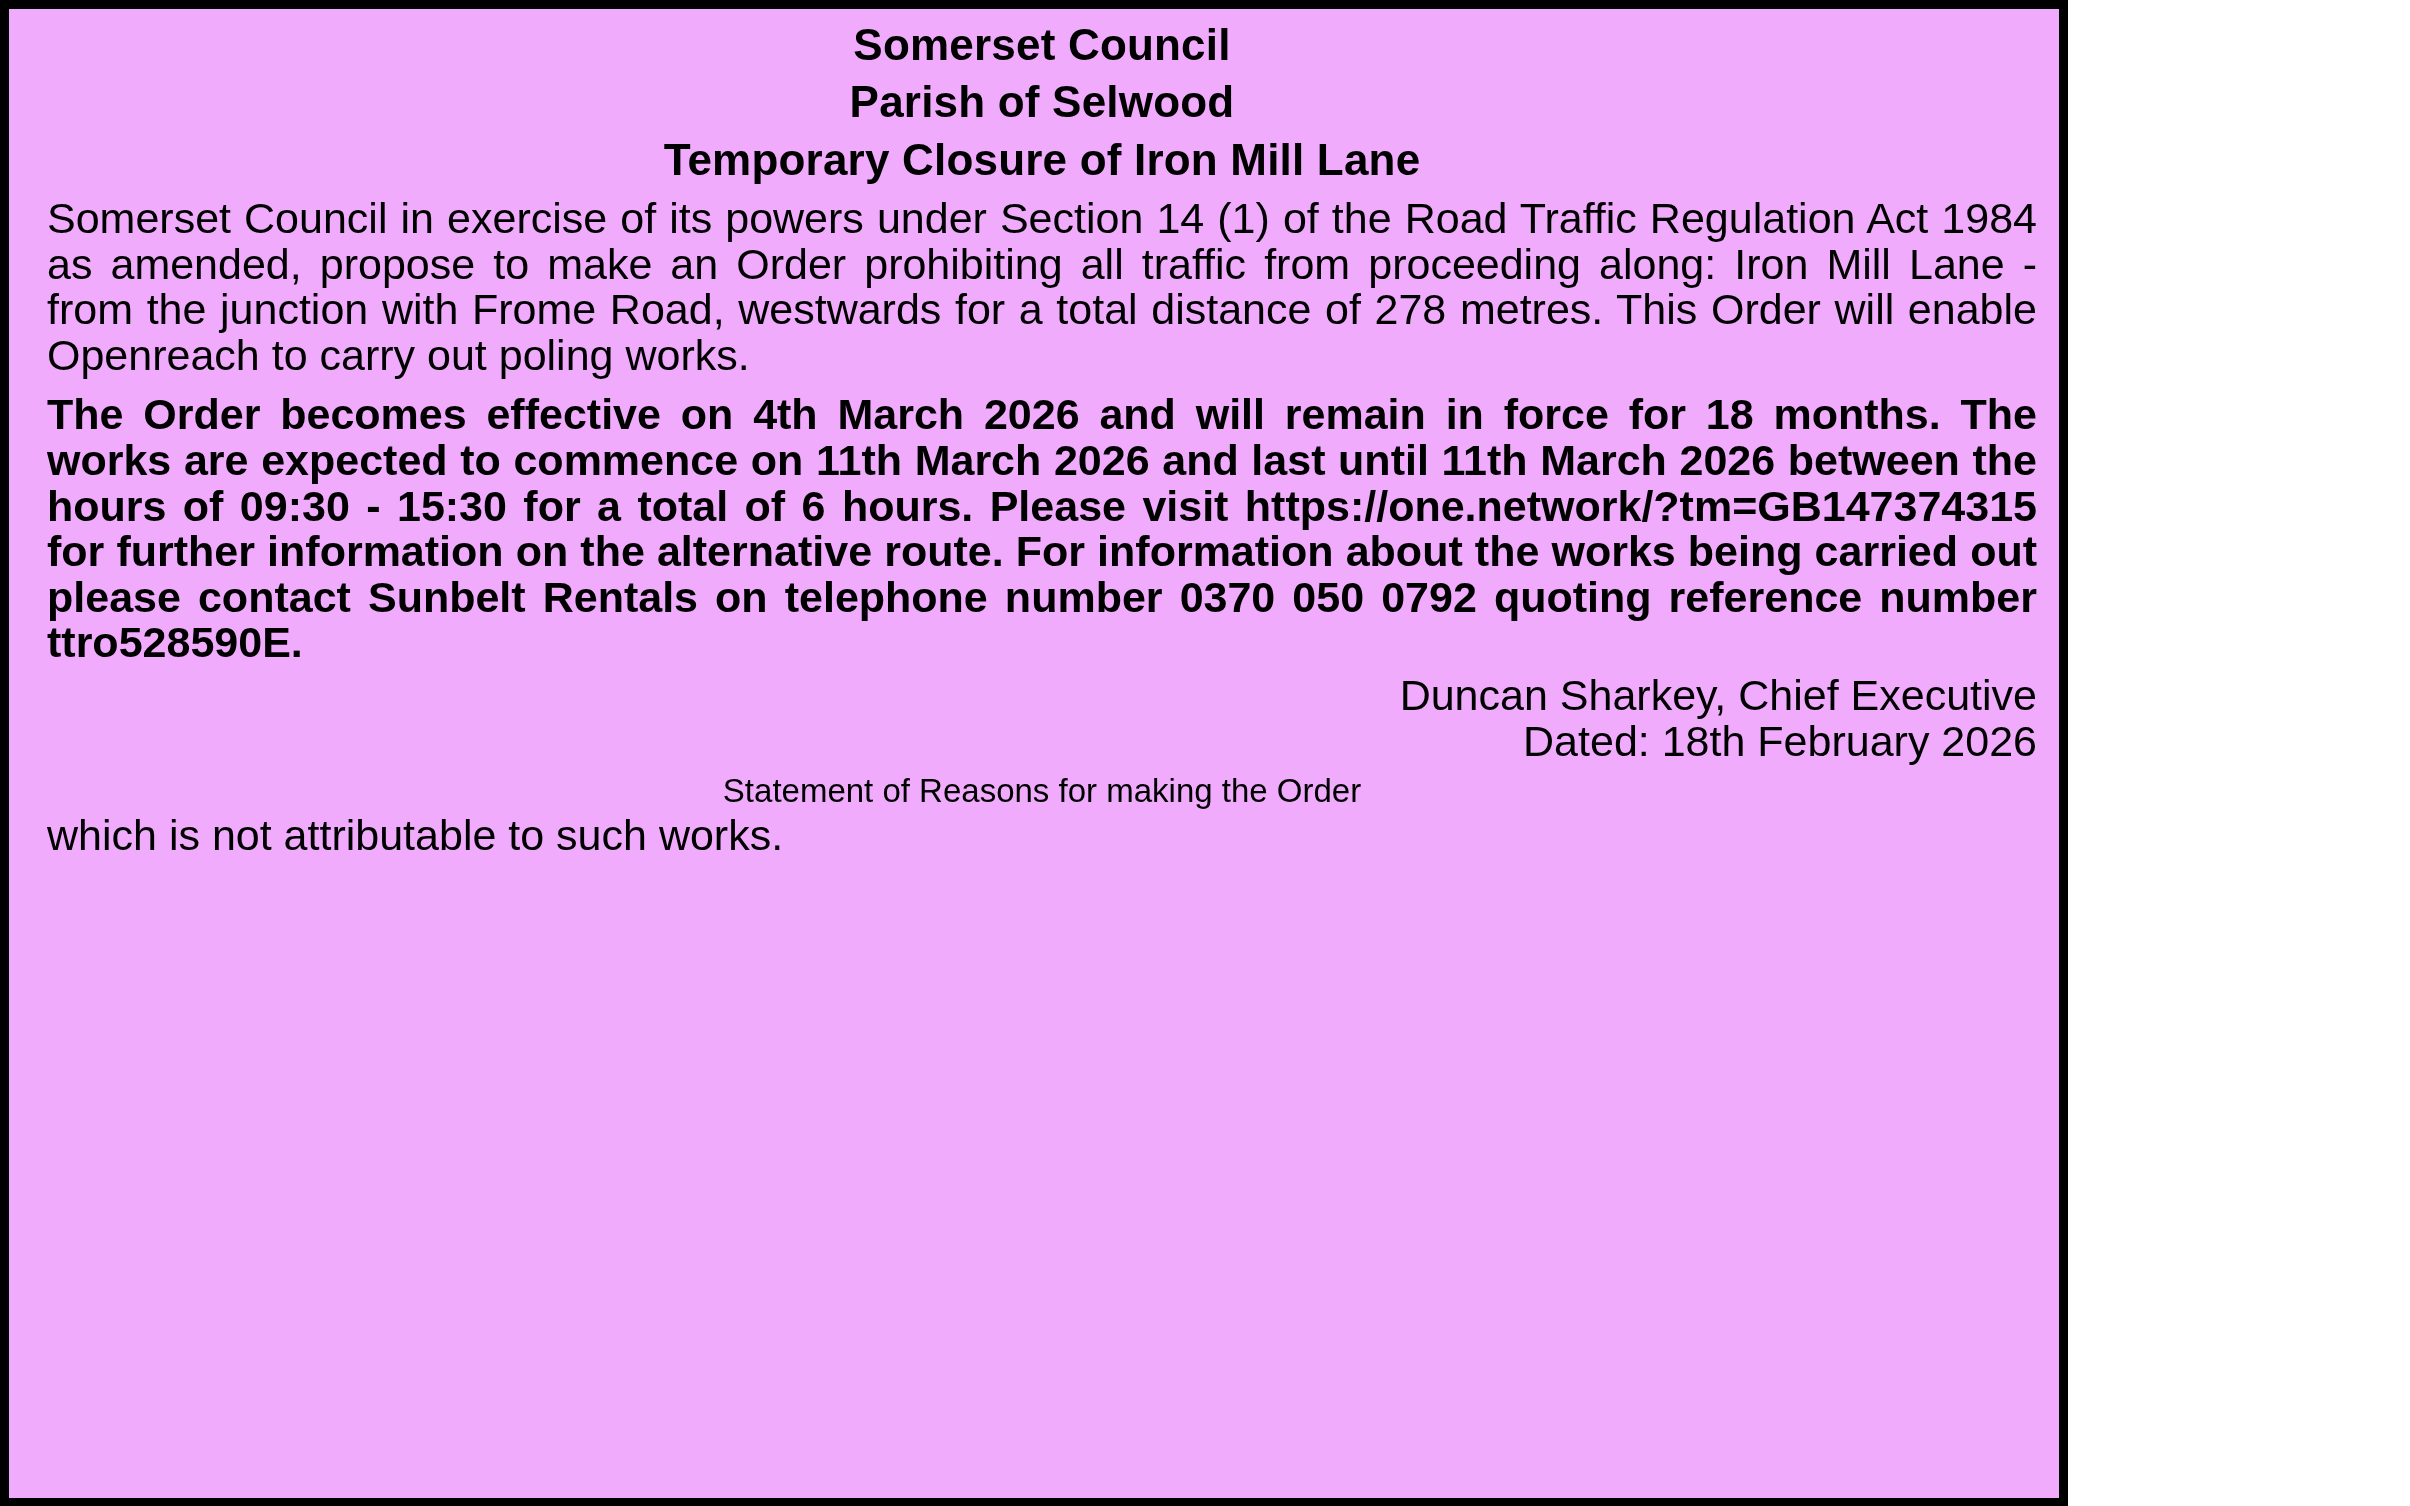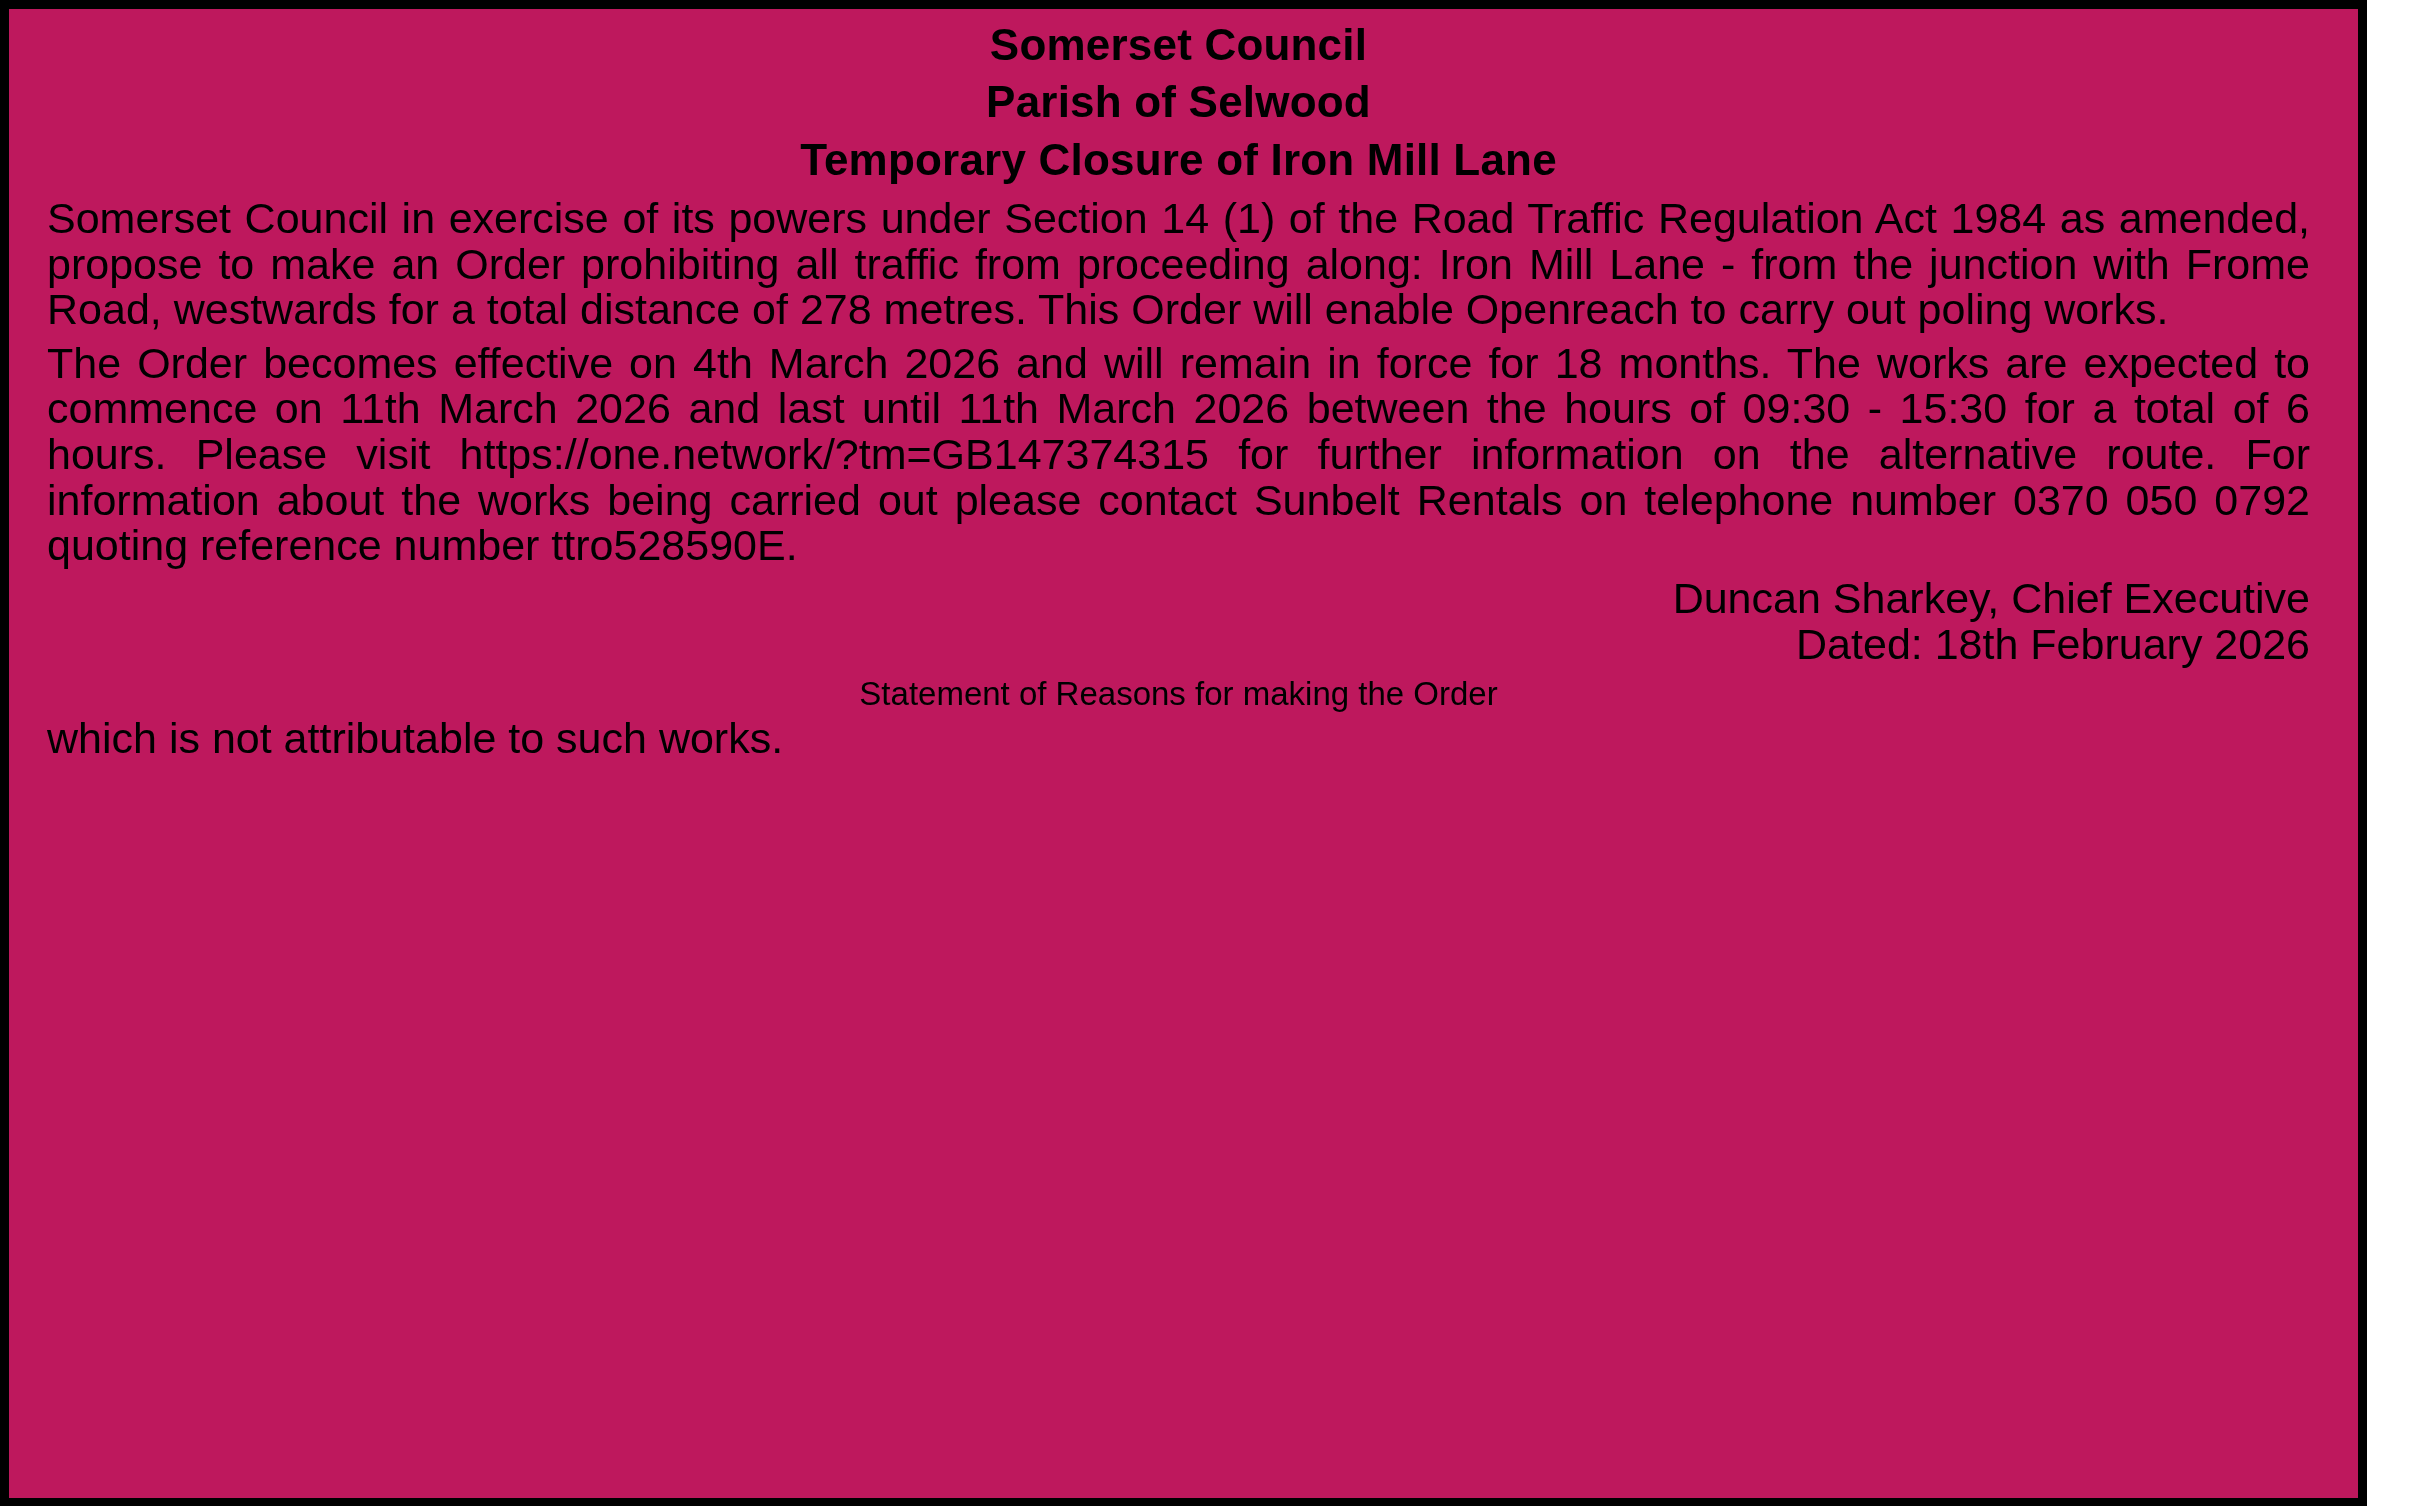--- a/index.html
+++ b/index.html
@@ -9,25 +9,25 @@
   }
   body {
     width: 2411px;
     height: 1507px;
     font-family: "Liberation Sans", sans-serif;
     color: #000000;
     overflow: hidden;
   }
   .notice {
     box-sizing: border-box;
-    width: 2367px;
+    width: 2068px;
     height: 1507px;
     border: 9.4px solid #000000;
-    padding: 13px 48px 0 38px;
-    background: #be185d;
+    padding: 13px 22px 0 38px;
+    background: #f0abfc;
   }
   .heading {
     text-align: center;
     font-weight: bold;
     font-size: 44px;
     line-height: 1.05;
     letter-spacing: 0.2px;
   }
   .heading .line {
     display: block;
@@ -38,21 +38,22 @@
   }
   p.body-par {
     margin: 0 0 0 0;
     font-size: 43px;
     line-height: 1.06;
     text-align: justify;
     text-justify: inter-word;
     letter-spacing: 0px;
   }
   p.body-par.second {
-    margin-top: 8px;
+    margin-top: 14px;
+    font-weight: bold;
   }
   .signoff {
     text-align: right;
     font-size: 43px;
     line-height: 1.06;
     margin-top: 7.5px;
   }
   .signoff .line {
     display: block;
   }

